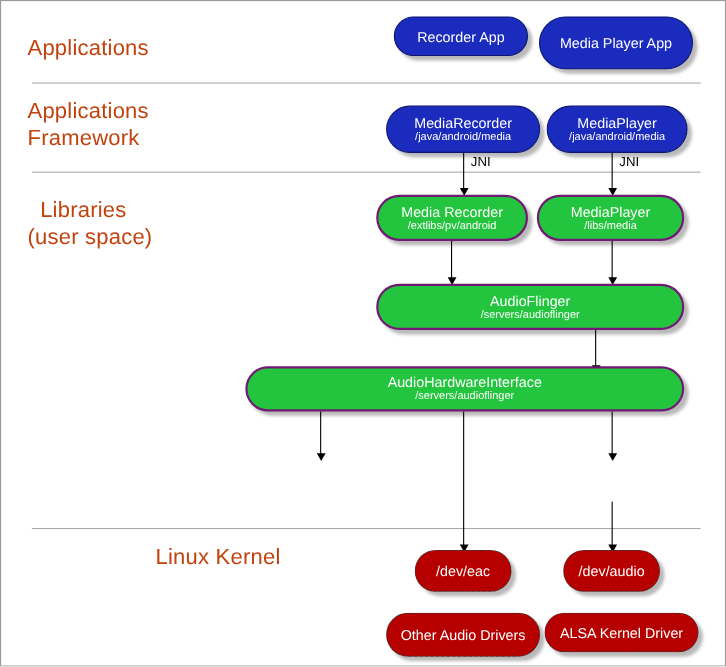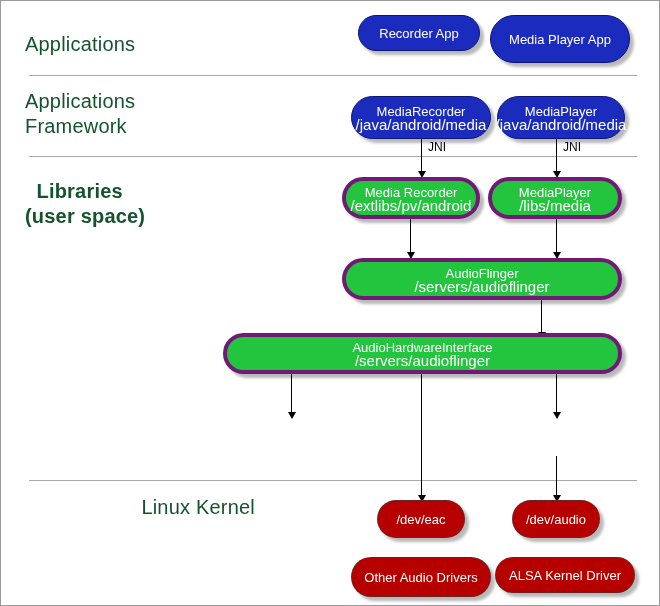--- a/index.html
+++ b/index.html
@@ -11,21 +11,21 @@
     height:606px;
     background:#ffffff;
     border:1px solid #9a9a9a;
     box-sizing:border-box;
     overflow:hidden;
   }
 
   
   .band-label{
     position:absolute;
-    color:#14532d;
+    color:#c2410c;
     font-size:20px;
     line-height:25px;
     white-space:pre;
     text-align:center;
     letter-spacing:0.2px;
   }
 
   
   .divider{
     position:absolute;
@@ -67,47 +67,47 @@
     box-shadow:4px 4px 3px rgba(0,0,0,0.28);
     padding:0 6px;
   }
   .node .title{
     font-size:13px;
     line-height:15px;
     white-space:nowrap;
   }
   .node .title.wrap{white-space:normal;line-height:15px;}
   .node .sub{
-    font-size:15px;
+    font-size:10px;
     line-height:12px;
     white-space:nowrap;
   }
 
   .node.blue{background:#1a2bbe;border:1px solid #0d1570;}
-  .node.green{background:#24c53e;border:4px solid #701a75;}
+  .node.green{background:#24c53e;border:2px solid #701a75;}
   .node.red{background:#b60000;border:1px solid #7d0000;}
   .node.dashed{border-style:dashed;border-width:1.5px;border-color:#4a4a4a;}
   .node.green.dashed{border-color:#5a5a5a;}
   .node.red.dashed{border-color:#3a3a3a;}
 </style>
 </head>
 <body>
 
 <div id="diagram">
 
   <div class="divider" style="left:28px; top:74px; width:608px;"></div>
   <div class="divider" style="left:28px; top:155px; width:608px;"></div>
   <div class="divider" style="left:28px; top:479px; width:608px;"></div>
 
   <div class="band-label" style="left:24px; top:31px; width:230px; text-align:left;">Applications</div>
 
   <div class="band-label" style="left:24px; top:88px; width:230px; text-align:left;">Applications
 Framework</div>
 
-  <div class="band-label" style="left:24px; top:178px; width:230px; text-align:left;font-weight:bold;">  Libraries
+  <div class="band-label" style="left:24px; top:178px; width:230px; text-align:left;">  Libraries
 (user space)</div>
 
   <div class="band-label" style="left:24px; top:494px; width:230px; text-align:right;">Linux Kernel</div>
 
   <div class="conn v" style="left:420px; top:138px; height:36px;"></div>
   <div class="arrowhead" style="left:417px; top:170px;"></div>
   <div class="conn-label" style="left:427px; top:139px;">JNI</div>
 
   <div class="conn v" style="left:555px; top:138px; height:36px;"></div>
   <div class="arrowhead" style="left:552px; top:170px;"></div>

